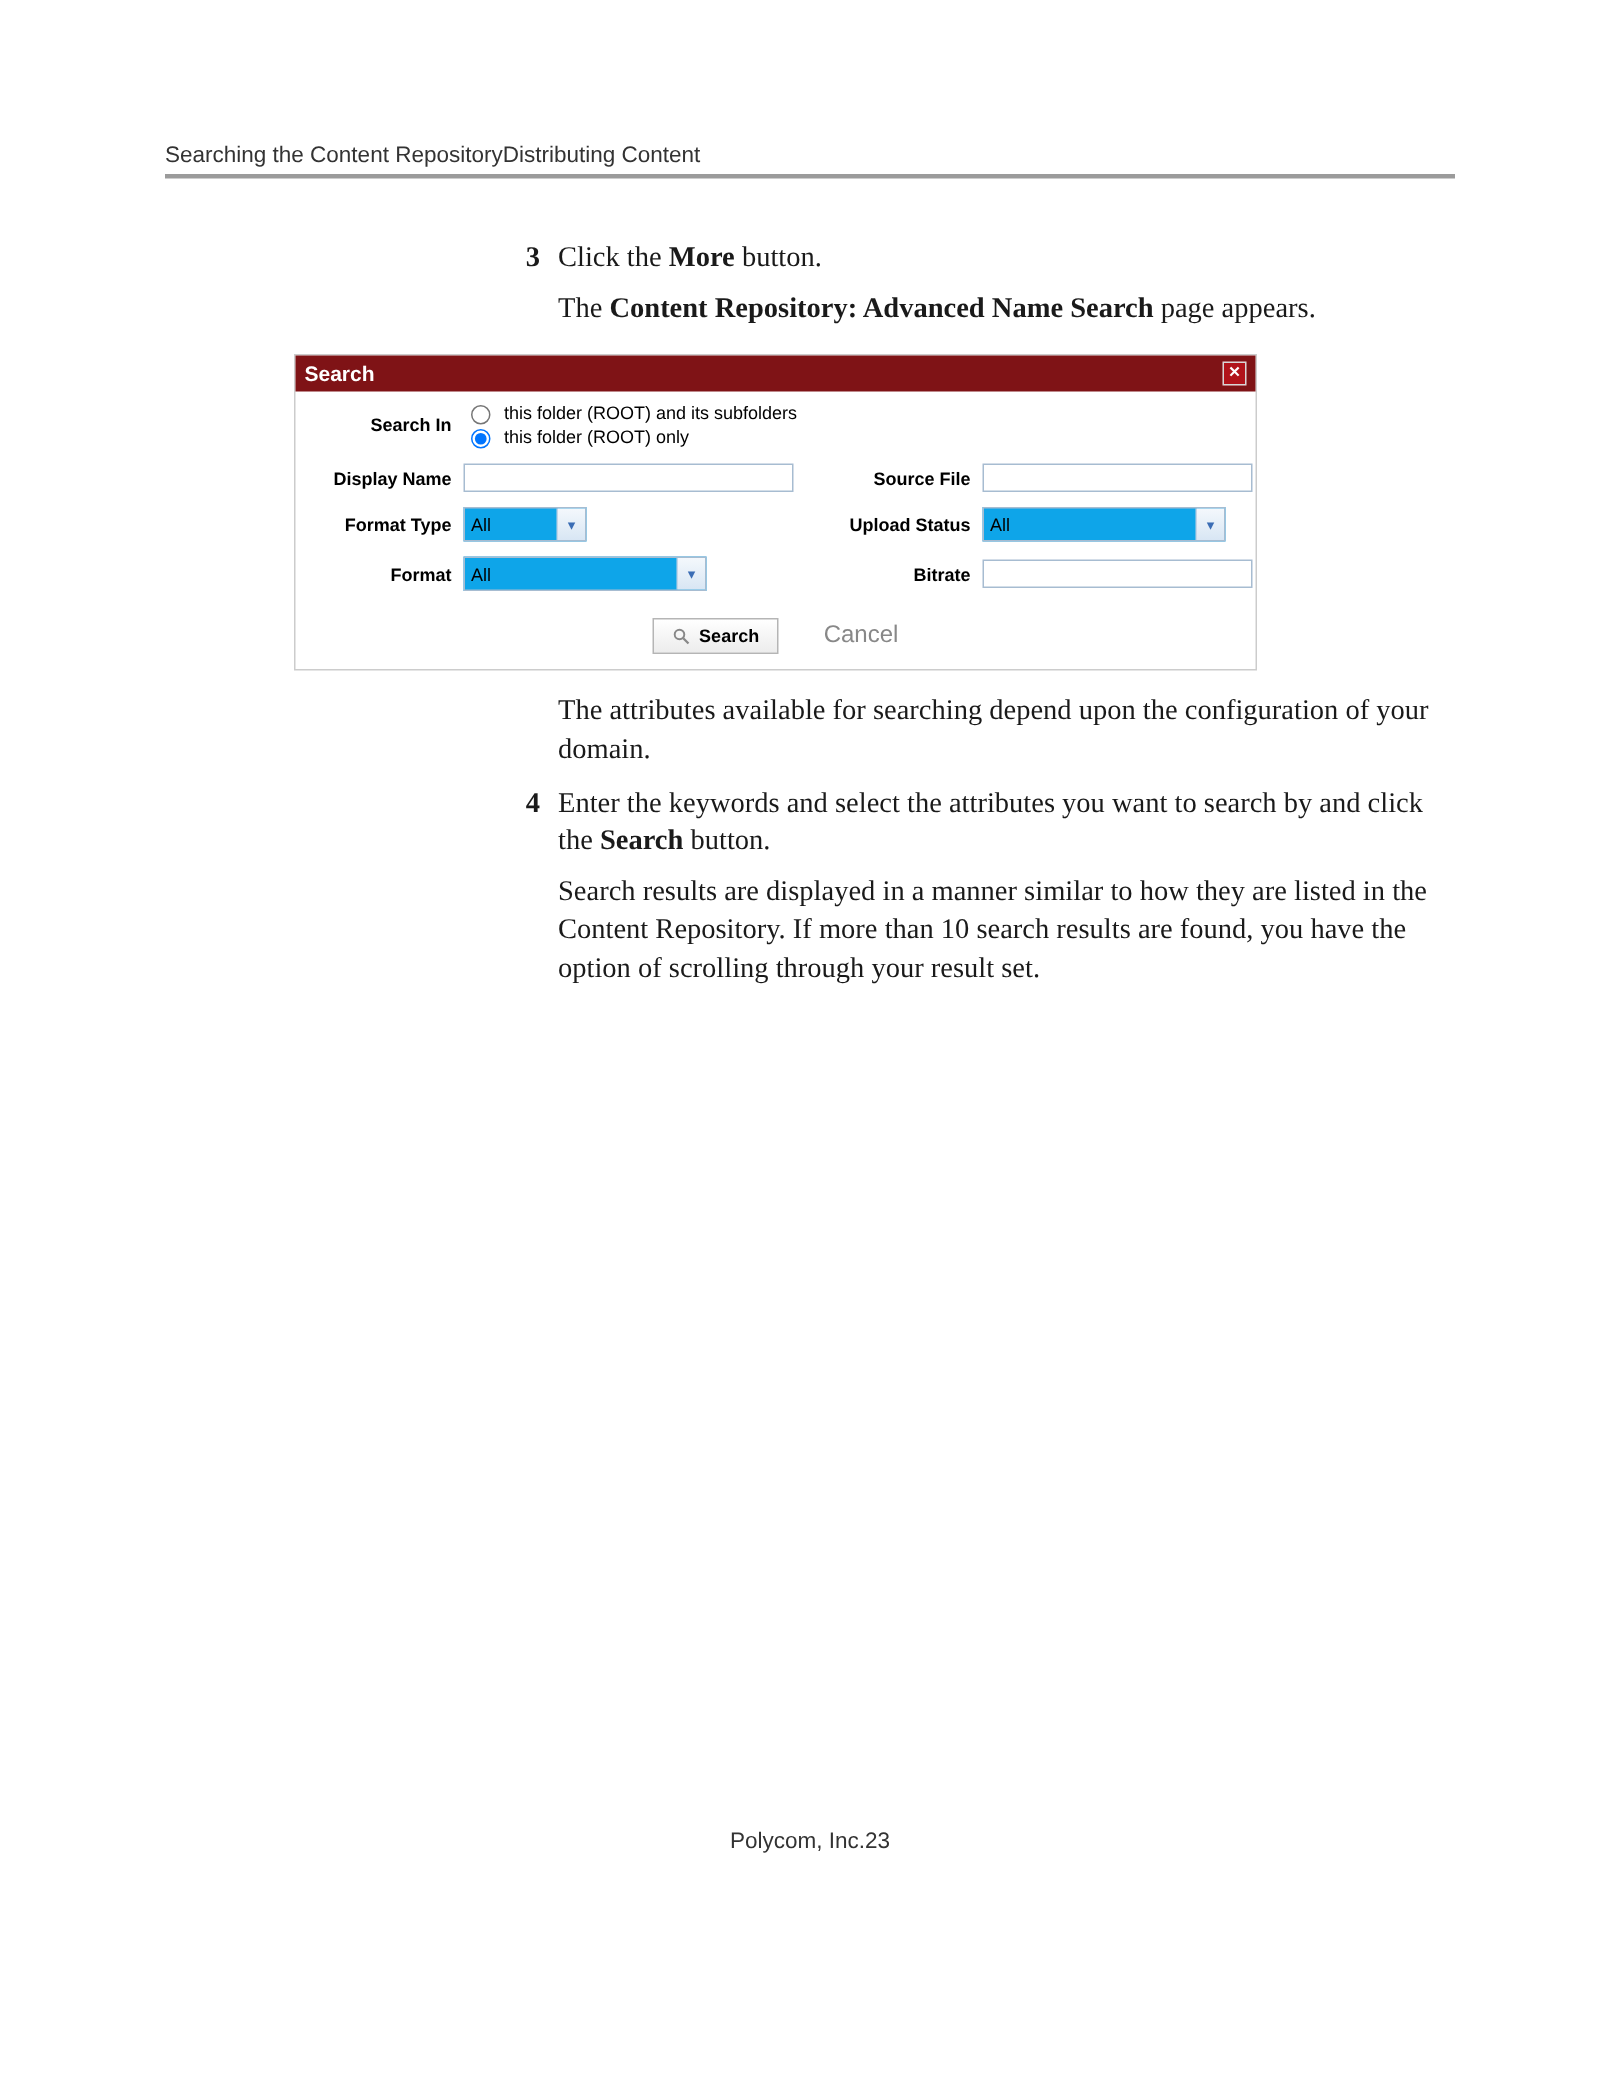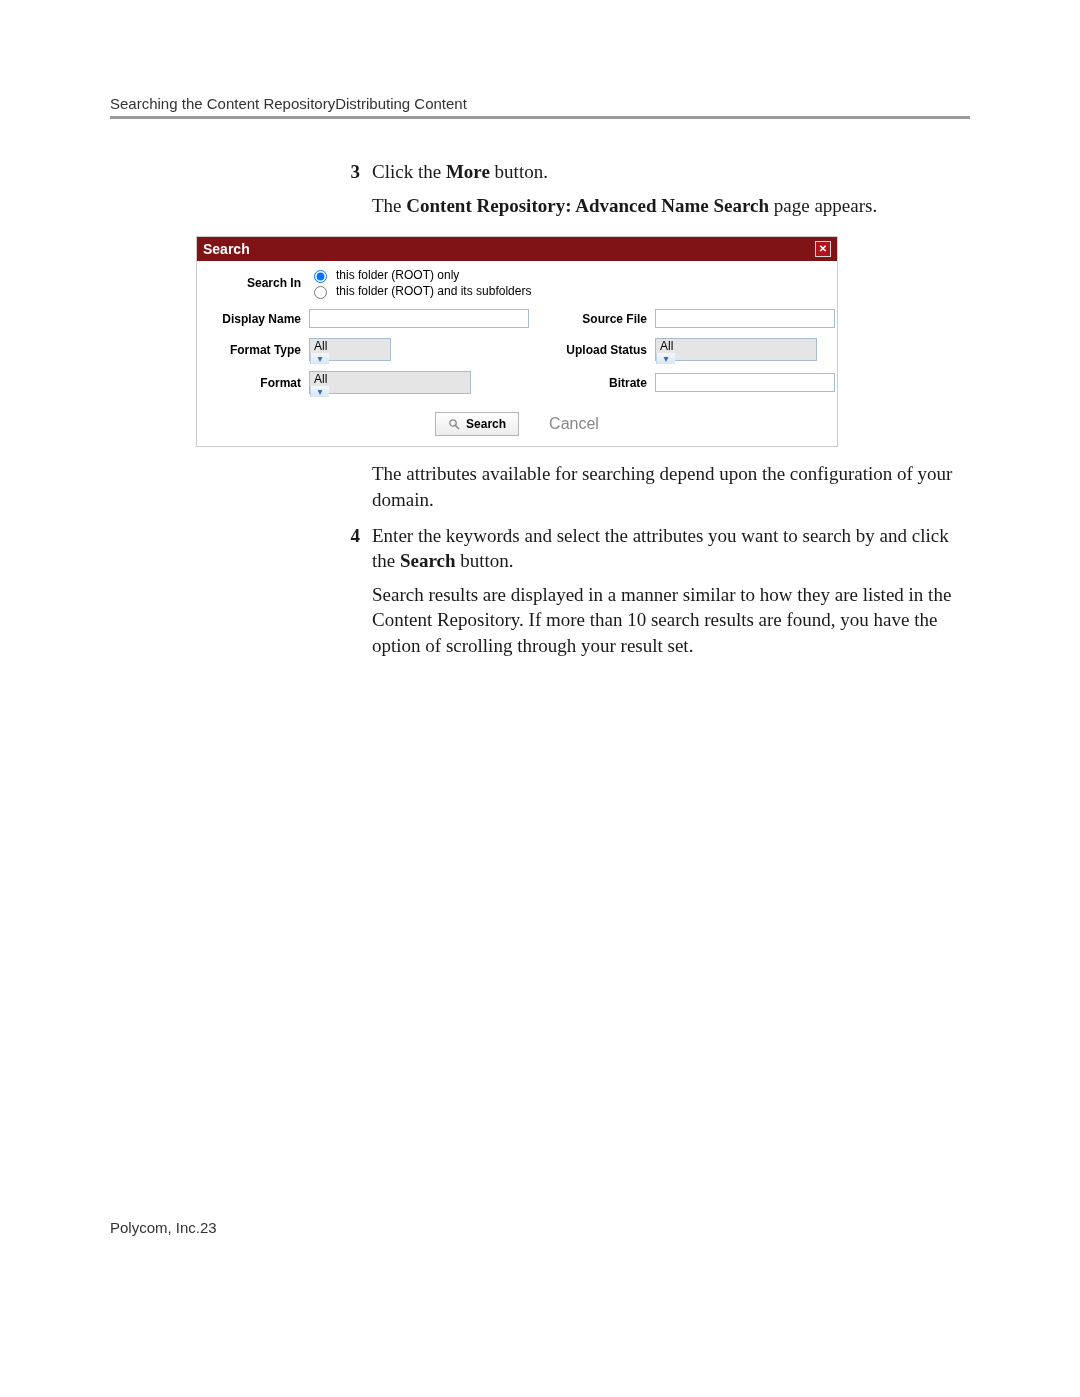--- a/index.html
+++ b/index.html
@@ -103,23 +103,23 @@
     background: #fff;
     width: 100%;
     box-sizing: border-box;
     font-size: 12px;
     padding: 1px 3px;
   }
   .combo {
     border: 1px solid #a7bcd1;
     height: 21px;
     display: flex;
-    background: #e5e5e5;
-    font-size: 12px;
-    flex-direction: column;
+    align-items: center;
+    background: #0ea5e9;
+    font-size: 12px;
   }
   .combo .combo-text { flex:1; padding: 0 4px; }
   .combo .combo-arrow {
     width: 18px;
     height: 100%;
     background: linear-gradient(#f4f8fc,#d8e6f4);
     border-left: 1px solid #c3d4e6;
     display:flex;align-items:center;justify-content:center;
     color:#3b6db5;
     font-size:10px;
@@ -134,21 +134,21 @@
     display:inline-flex;align-items:center;gap:6px;
   }
   .btn.search-btn { font-weight:bold; }
   .cancel-link { color:#888; font-size:16px; }
   .mag-icon { width:12px;height:12px; display:inline-block; }
   .mag-icon svg { width:12px;height:12px; display:block; }
 
   .footer {
     margin-top: 560px;
     display:flex;
-    justify-content:flex-start;
+    justify-content:center;
     font-family: "Gill Sans","Gill Sans MT","Trebuchet MS",sans-serif;
     font-size:15px;
     color:#333;
   }
 </style>
 </head>
 <body>
 
 <div class="page">
 
@@ -174,26 +174,26 @@
     <div class="panel-titlebar">
       <span>Search</span>
       <span class="close-btn">✕</span>
     </div>
     <div class="panel-body">
 
       <div class="form-grid">
         <div class="lbl">Search In</div>
         <div style="grid-column:2 / span 3;">
           <div class="radio-row">
+            <input type="radio" style="">
+            <span>this folder (ROOT) and its subfolders</span>
+          </div>
+          <div class="radio-row">
             <input type="radio" checked="" style="">
             <span>this folder (ROOT) only</span>
-          </div>
-          <div class="radio-row">
-            <input type="radio" style="">
-            <span>this folder (ROOT) and its subfolders</span>
           </div>
         </div>
 
         <div class="lbl">Display Name</div>
         <input class="txt-input" style="">
         <div class="lbl">Source File</div>
         <input class="txt-input" style="">
 
         <div class="lbl">Format Type</div>
         <div class="combo" style="width:80px">

